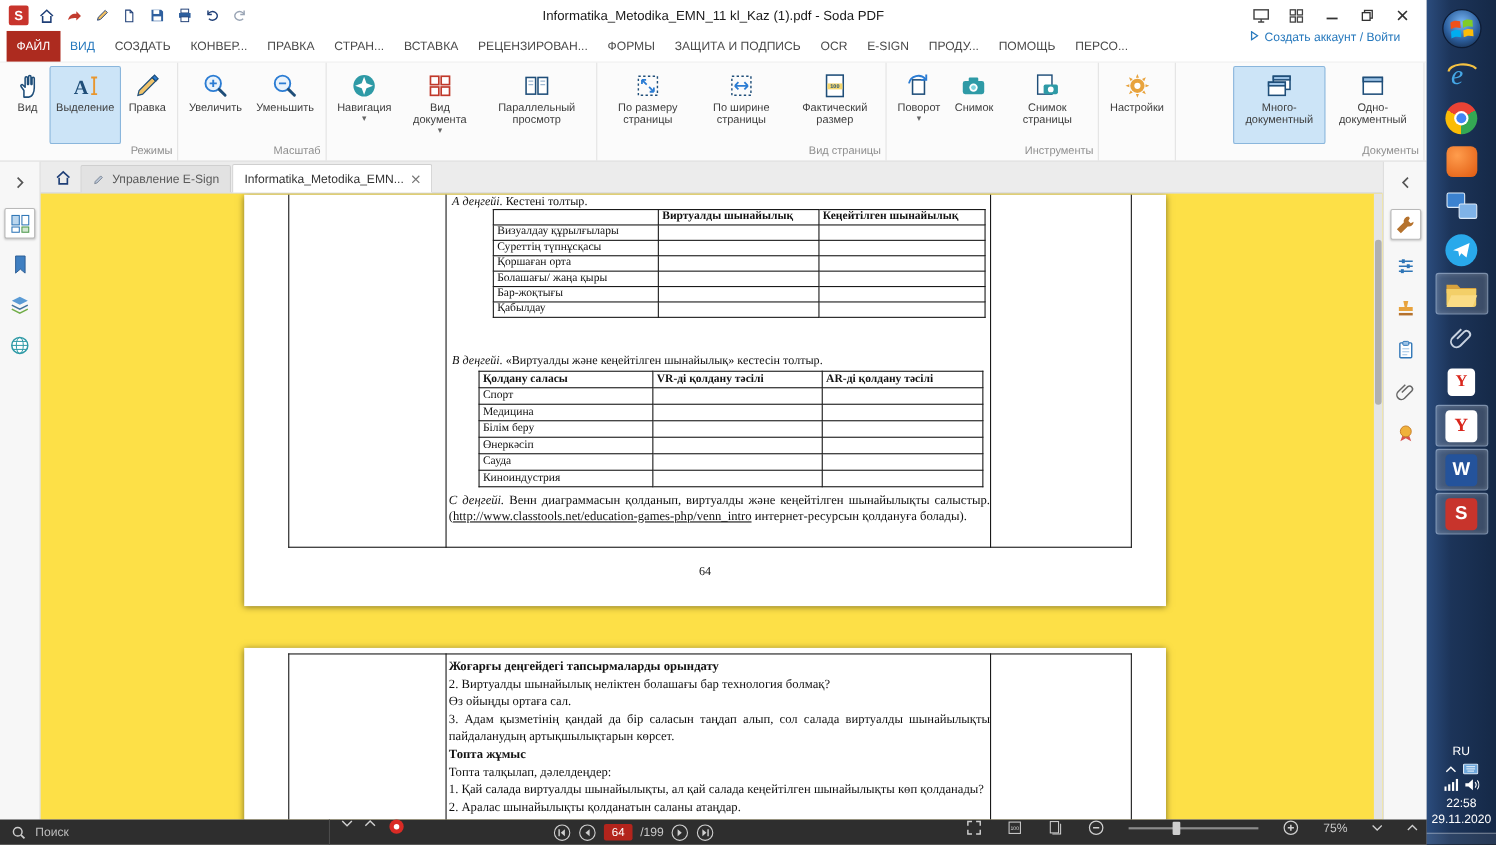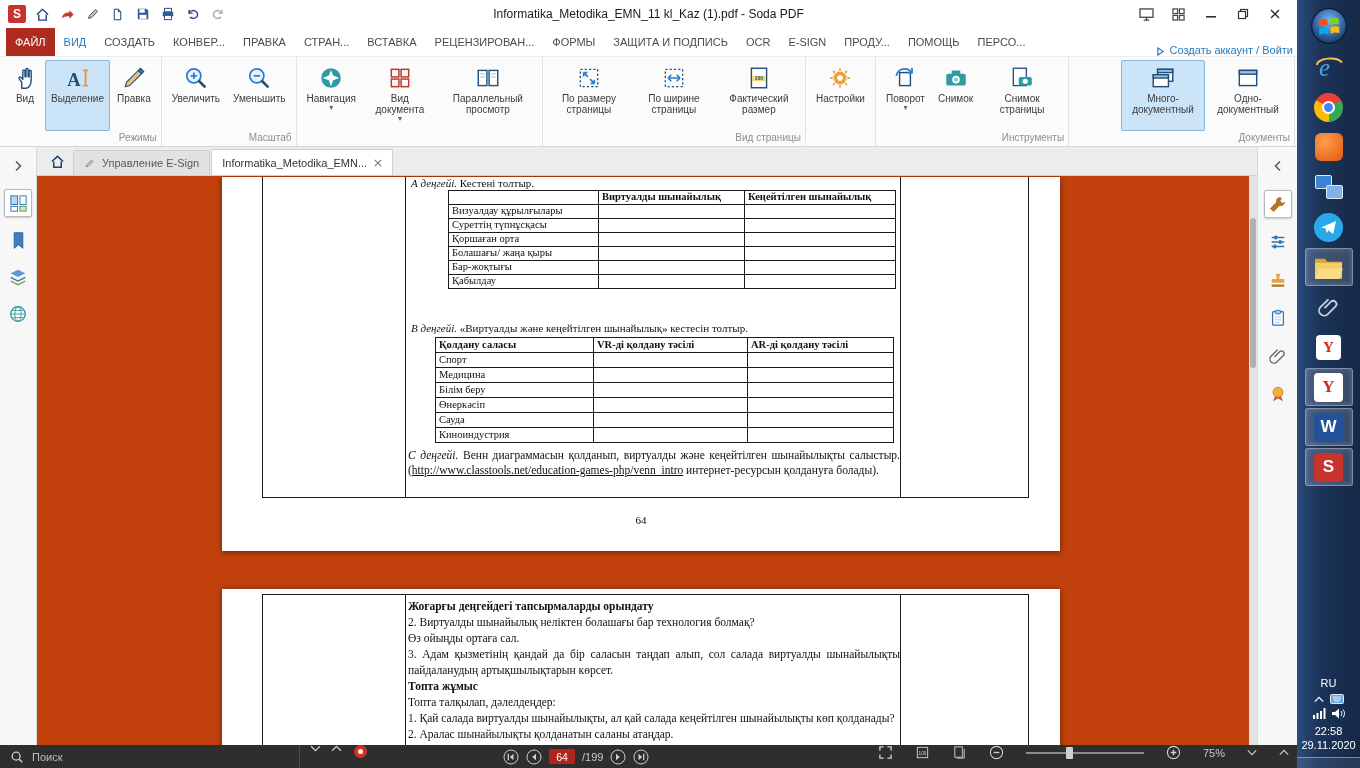--- a/index.html
+++ b/index.html
@@ -13,21 +13,21 @@
 .tb-left{display:flex;align-items:center;gap:8px;z-index:2}
 .tb-logo{width:18px;height:18px;background:#c8342c;color:#fff;font-weight:bold;font-size:12px;display:grid;place-items:center;border-radius:2px}
 .tb-btn{width:17px;height:17px;display:grid;place-items:center}
 .tb-title{position:absolute;left:0;right:0;text-align:center;font-size:12px;color:#1a1a1a}
 .tb-right{margin-left:auto;display:flex;align-items:center;gap:15px;z-index:2;padding-right:6px}
 
 .menubar{height:29px;display:flex;align-items:stretch;background:#fff;border-bottom:1px solid #ececec;padding-left:6px;flex:0 0 auto}
 .menu-tab{display:flex;align-items:center;padding:0 9px;font-size:11px;color:#4a4a4a;white-space:nowrap}
 .menu-tab.file{background:#ad2b1f;color:#fff}
 .menu-tab.active{color:#2779bd}
-.account{margin-left:auto;display:flex;align-items:flex-end;gap:5px;color:#2779bd;font-size:11px;padding-right:4px;white-space:nowrap}
+.account{margin-left:auto;display:flex;align-items:flex-start;gap:5px;color:#2779bd;font-size:11px;padding-right:24px;white-space:nowrap}
 
 .ribbon{height:90px;background:#fbfbfb;border-bottom:1px solid #d6d6d6;display:flex;align-items:stretch;padding:0 2px;flex:0 0 auto}
 .rgroup{display:flex;flex-direction:column;border-right:1px solid #e3e3e3;padding:3px 4px 0}
 .rgroup.last{margin-left:auto}
 .rbuttons{flex:1;display:flex;align-items:stretch;gap:1px}
 .rbtn{display:flex;flex-direction:column;align-items:center;padding:4px 5px 1px;border:1px solid transparent;border-radius:2px}
 .rbtn.selected{background:#cce4f7;border-color:#8ab6dc}
 .ricon{width:26px;height:26px;margin-bottom:2px}
 .ricon svg{width:100%;height:100%}
 .rlabel{font-size:10px;line-height:11px;color:#3c3c3c;text-align:center}
@@ -38,21 +38,21 @@
 .workspace{flex:1;display:flex;min-height:0}
 .left-rail{width:37px;border-right:1px solid #d8d8d8;background:#f7f7f7;display:flex;flex-direction:column;align-items:center;padding-top:5px;gap:9px;flex:0 0 auto}
 .right-rail{width:40px;border-left:1px solid #d8d8d8;background:#f7f7f7;display:flex;flex-direction:column;align-items:center;padding-top:5px;gap:10px;flex:0 0 auto}
 .rail-btn{width:28px;height:28px;display:grid;place-items:center;border:1px solid transparent;border-radius:2px}
 .rail-btn.selected{background:#fff;border-color:#b9b9b9;box-shadow:0 1px 2px rgba(0,0,0,.18)}
 .main-col{flex:1;display:flex;flex-direction:column;min-width:0}
 .tabstrip{height:29px;background:#ececec;border-bottom:1px solid #cfcfcf;display:flex;align-items:stretch;padding-left:4px;flex:0 0 auto}
 .home-tab{width:32px;display:grid;place-items:center}
 .doc-tab{display:flex;align-items:center;gap:7px;padding:0 10px;font-size:11px;color:#5a5a5a;background:#e2e2e2;border:1px solid #cfcfcf;border-bottom:none;margin:3px 1px 0 0;border-radius:2px 2px 0 0;white-space:nowrap}
 .doc-tab.active{background:#fff;color:#333;margin-top:2px}
-.docarea{flex:1;position:relative;background:#c2410c;overflow:hidden}
+.docarea{flex:1;position:relative;background:#fde047;overflow:hidden}
 .v-scrollbar{position:absolute;right:0;top:0;bottom:0;width:8px;background:#e4e4e4}
 .v-thumb{position:absolute;left:1px;top:42px;width:6px;height:150px;background:#b0b0b0;border-radius:3px}
 
 .page{position:absolute;background:#fff;box-shadow:0 1px 6px rgba(0,0,0,.5);font-family:"Liberation Serif","DejaVu Serif",serif;color:#111}
 .page1{left:185px;top:1px;width:838px;height:374px}
 .page2{left:185px;top:413px;width:838px;height:190px}
 .l{position:absolute;background:#1a1a1a}
 .it{font-style:italic}
 .p1-levela{position:absolute;left:189px;top:0;font-size:11px;line-height:12px}
 .t1{position:absolute;left:226px;top:13px;width:447px;border-collapse:collapse;table-layout:fixed}
@@ -359,69 +359,69 @@
         </div>
       </div>
       <div class="rgroup-label">Вид страницы</div>
     </div>
 
     <div class="rgroup">
       <div class="rbuttons">
         <div class="rbtn">
           <span class="ricon">
               <svg viewBox="0 0 24 24">
+                <rect x="7" y="7" width="10" height="12" fill="#fff" stroke="#1f4e79" stroke-width="1.3"></rect>
+                <path d="M4 10a8 8 0 0 1 14-3.5" fill="none" stroke="#2b7cd3" stroke-width="1.6"></path>
+                <path d="M18.5 2.5v4.5H14" fill="none" stroke="#2b7cd3" stroke-width="1.6"></path>
+              </svg>
+            </span>
+          <span class="rlabel w60">Поворот</span>
+          <span class="caret"></span>
+        </div>
+        <div class="rbtn">
+          <span class="ricon">
+              <svg viewBox="0 0 24 24">
+                <rect x="8" y="5" width="8" height="4" rx="1" fill="#2e9aa6"></rect>
+                <rect x="3" y="8" width="18" height="11" rx="2" fill="#2e9aa6"></rect>
+                <circle cx="12" cy="13.5" r="3.5" fill="#fff"></circle>
+                <circle cx="12" cy="13.5" r="2" fill="#7fd4dd"></circle>
+              </svg>
+            </span>
+          <span class="rlabel w60">Снимок</span>
+        </div>
+        <div class="rbtn">
+          <span class="ricon">
+              <svg viewBox="0 0 24 24">
+                <rect x="4" y="3" width="12" height="16" fill="#fff" stroke="#1f4e79" stroke-width="1.2"></rect>
+                <rect x="9" y="11" width="12" height="8" rx="1.5" fill="#2e9aa6"></rect>
+                <circle cx="15" cy="15" r="2.4" fill="#fff"></circle>
+              </svg>
+            </span>
+          <span class="rlabel w70">Снимок страницы</span>
+        </div>
+      </div>
+      <div class="rgroup-label">Инструменты</div>
+    </div>
+
+    <div class="rgroup">
+      <div class="rbuttons">
+        <div class="rbtn">
+          <span class="ricon">
+              <svg viewBox="0 0 24 24">
                 <g fill="#e8a33d">
                   <path d="M12 2l1.3 3.2h-2.6zM12 22l1.3-3.2h-2.6zM2 12l3.2-1.3v2.6zM22 12l-3.2-1.3v2.6zM4.9 4.9l3.2 1.4-1.8 1.8zM19.1 19.1l-3.2-1.4 1.8-1.8zM19.1 4.9l-1.4 3.2-1.8-1.8zM4.9 19.1l1.4-3.2 1.8 1.8z"></path>
                   <circle cx="12" cy="12" r="6"></circle>
                 </g>
                 <circle cx="12" cy="12" r="2.6" fill="#fff"></circle>
               </svg>
             </span>
           <span class="rlabel w60">Настройки</span>
         </div>
       </div>
       <div class="rgroup-label"></div>
-    </div>
-
-    <div class="rgroup">
-      <div class="rbuttons">
-        <div class="rbtn">
-          <span class="ricon">
-              <svg viewBox="0 0 24 24">
-                <rect x="7" y="7" width="10" height="12" fill="#fff" stroke="#1f4e79" stroke-width="1.3"></rect>
-                <path d="M4 10a8 8 0 0 1 14-3.5" fill="none" stroke="#2b7cd3" stroke-width="1.6"></path>
-                <path d="M18.5 2.5v4.5H14" fill="none" stroke="#2b7cd3" stroke-width="1.6"></path>
-              </svg>
-            </span>
-          <span class="rlabel w60">Поворот</span>
-          <span class="caret"></span>
-        </div>
-        <div class="rbtn">
-          <span class="ricon">
-              <svg viewBox="0 0 24 24">
-                <rect x="8" y="5" width="8" height="4" rx="1" fill="#2e9aa6"></rect>
-                <rect x="3" y="8" width="18" height="11" rx="2" fill="#2e9aa6"></rect>
-                <circle cx="12" cy="13.5" r="3.5" fill="#fff"></circle>
-                <circle cx="12" cy="13.5" r="2" fill="#7fd4dd"></circle>
-              </svg>
-            </span>
-          <span class="rlabel w60">Снимок</span>
-        </div>
-        <div class="rbtn">
-          <span class="ricon">
-              <svg viewBox="0 0 24 24">
-                <rect x="4" y="3" width="12" height="16" fill="#fff" stroke="#1f4e79" stroke-width="1.2"></rect>
-                <rect x="9" y="11" width="12" height="8" rx="1.5" fill="#2e9aa6"></rect>
-                <circle cx="15" cy="15" r="2.4" fill="#fff"></circle>
-              </svg>
-            </span>
-          <span class="rlabel w70">Снимок страницы</span>
-        </div>
-      </div>
-      <div class="rgroup-label">Инструменты</div>
     </div>
 
     <div class="rgroup last">
       <div class="rbuttons">
         <div class="rbtn selected">
           <span class="ricon">
               <svg viewBox="0 0 24 24">
                 <rect x="7" y="4" width="14" height="11" fill="#fff" stroke="#1f4e79" stroke-width="1.3"></rect>
                 <rect x="7" y="4" width="14" height="3" fill="#9dc3e6" stroke="#1f4e79" stroke-width="1.3"></rect>
                 <rect x="3" y="9" width="14" height="11" fill="#fff" stroke="#1f4e79" stroke-width="1.3"></rect>

